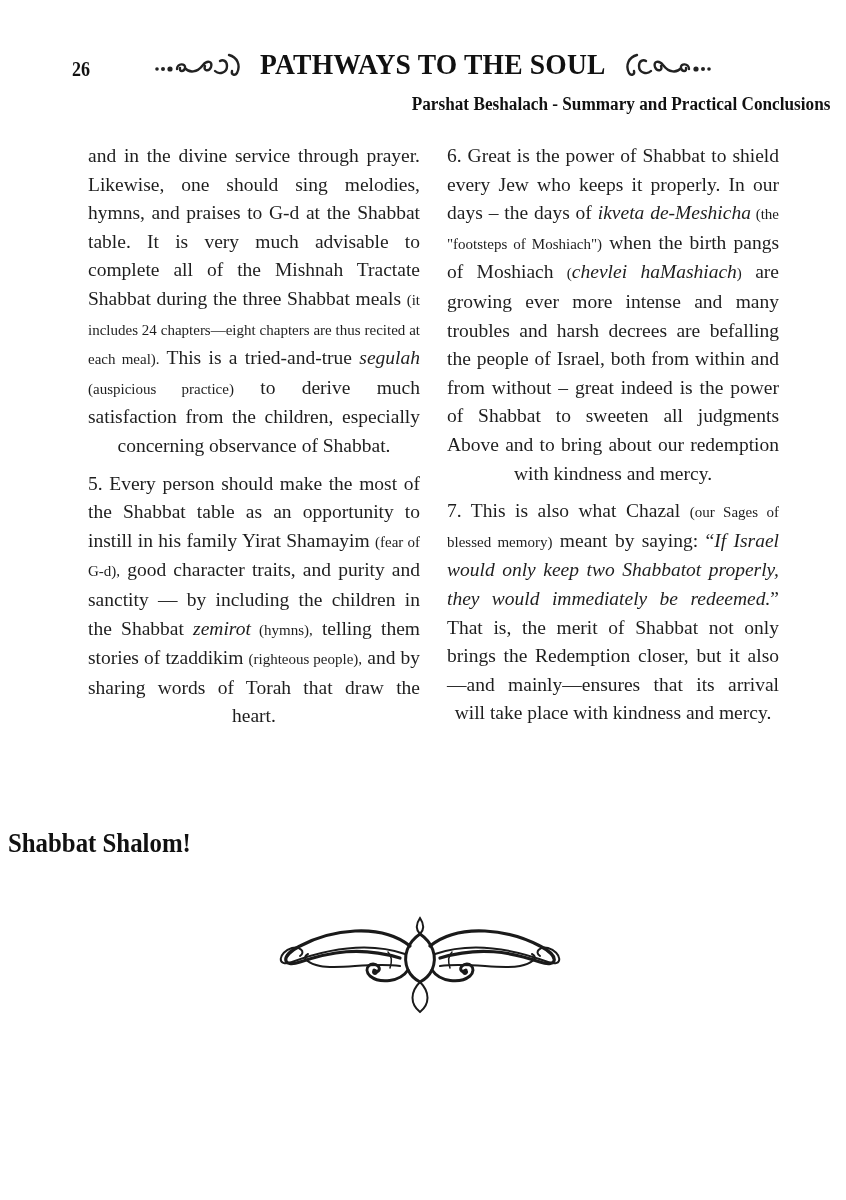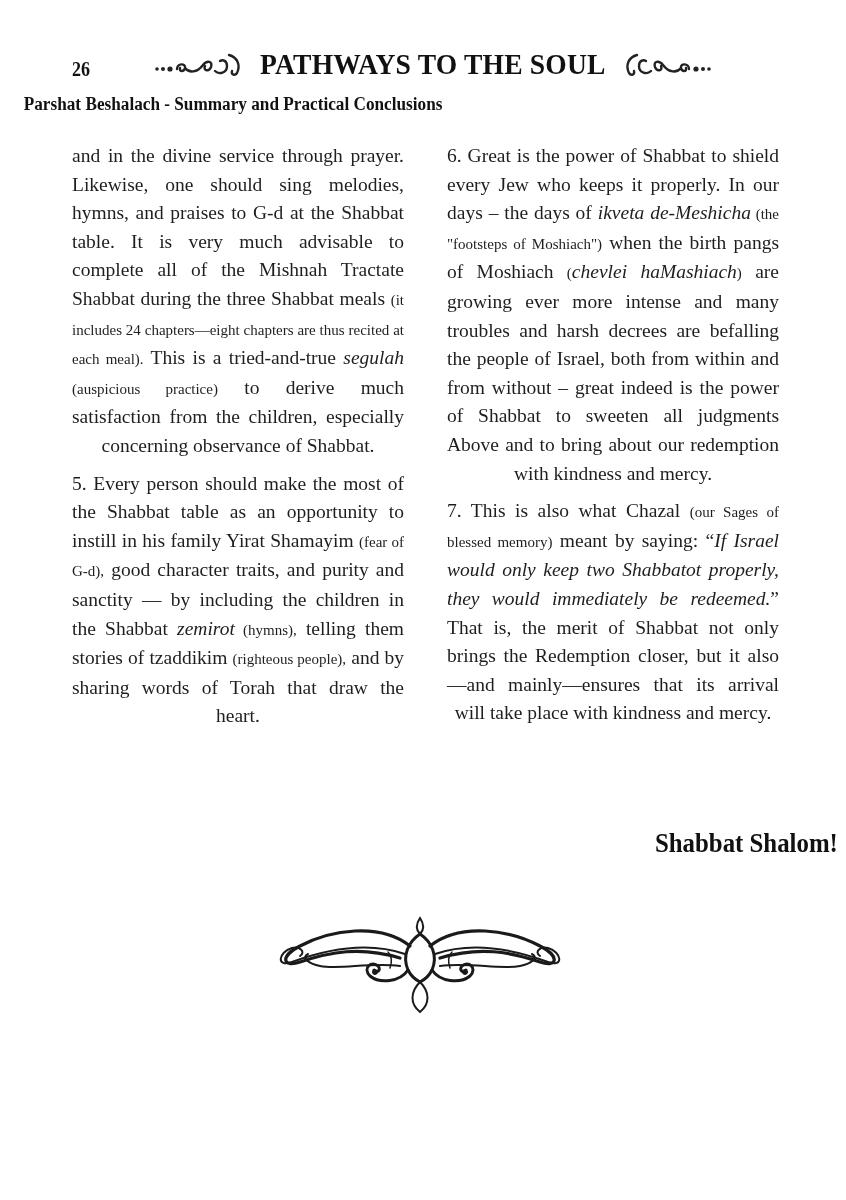--- a/index.html
+++ b/index.html
@@ -5,31 +5,31 @@
   html, body { margin: 0; padding: 0; background: #ffffff; }
   body { width: 846px; height: 1200px; position: relative; overflow: hidden;
          font-family: "Liberation Serif", "DejaVu Serif", serif; color: #1a1a1a; }
   .page-number { position: absolute; left: 72px; top: 58px; font-size: 20px; font-weight: bold;
                  font-family: "Liberation Serif", serif; color: #111; transform: scaleX(0.9); transform-origin: left; }
   .header-title { position: absolute; left: 12px; right: 0; top: 48px; text-align: center; }
   .header-title .inner { display: inline-flex; align-items: center; gap: 6px; margin-left: 8px; }
   .title-text { font-size: 29px; font-weight: bold; letter-spacing: 0.2px; color: #111;
                 font-family: "Liberation Serif", serif; transform: scaleX(0.95); display: inline-block; }
   .orn { display: inline-block; width: 92px; height: 28px; }
-  .subtitle { position: absolute; left: 0; right: 0; top: 94px; text-align: left; font-size: 18.5px;
+  .subtitle { position: absolute; left: 0; right: 0; top: 94px; text-align: right; font-size: 18.5px;
               font-weight: bold; color: #111; font-family: "Liberation Serif", serif; }
   .subtitle span { display: inline-block; transform: scaleX(0.93); margin-left: 8px; }
   .col { position: absolute; top: 142px; width: 332px; font-size: 19.5px; line-height: 28.6px;
          text-align: justify; text-align-last: center; color: #1e1e1e; }
-  .col.left { left: 72px; }
+  .col.left { left: 88px; }
   .col.right { left: 447px; }
   .col p { margin: 0 0 9px 0; hyphens: none; }
   .small { font-size: 15px; }
   .col i { font-style: italic; }
-  .closing { position: absolute; left: 0; right: 0; top: 828px; text-align: right; font-size: 27px;
+  .closing { position: absolute; left: 0; right: 0; top: 828px; text-align: left; font-size: 27px;
              font-weight: bold; color: #111; }
   .closing span { display: inline-block; transform: scaleX(0.92); }
   .flourish { position: absolute; left: 270px; top: 912px; width: 300px; height: 108px; }
 </style>
 </head>
 <body>
 
 <div class="page-number">26</div>
 
 <div class="header-title">

